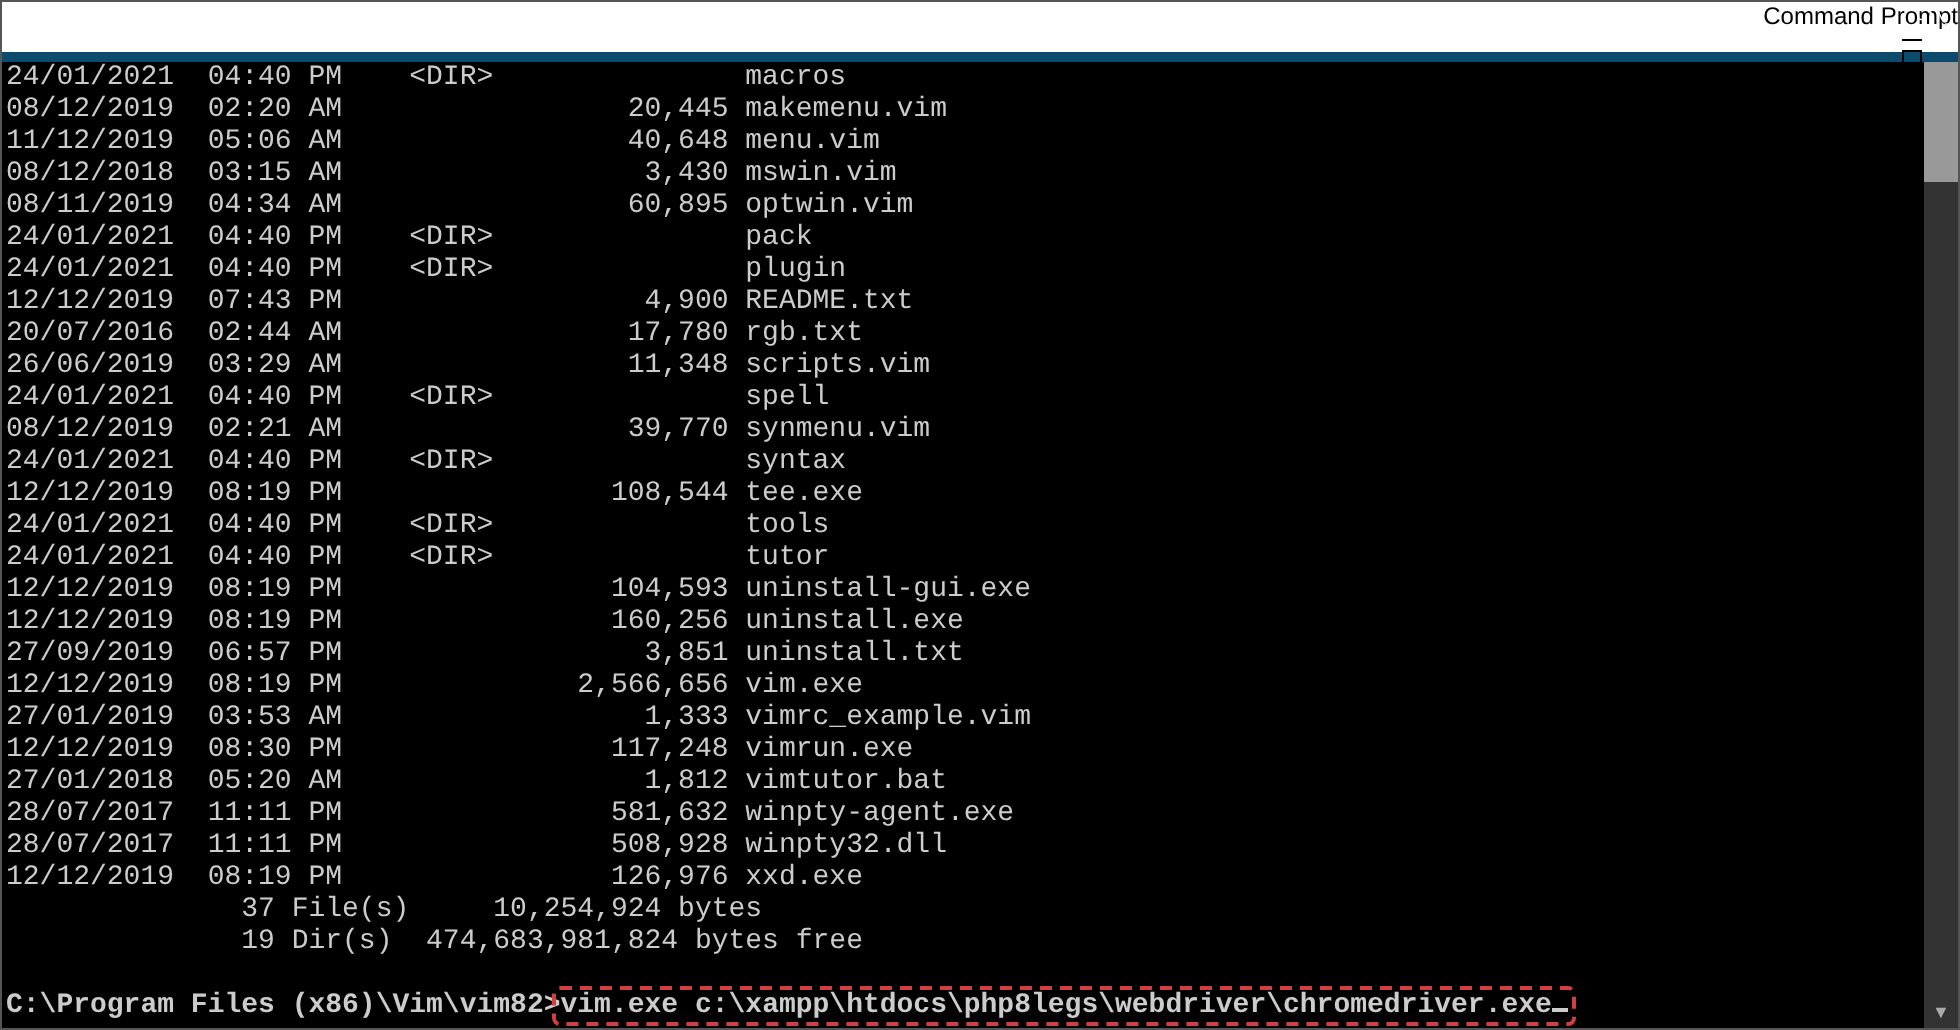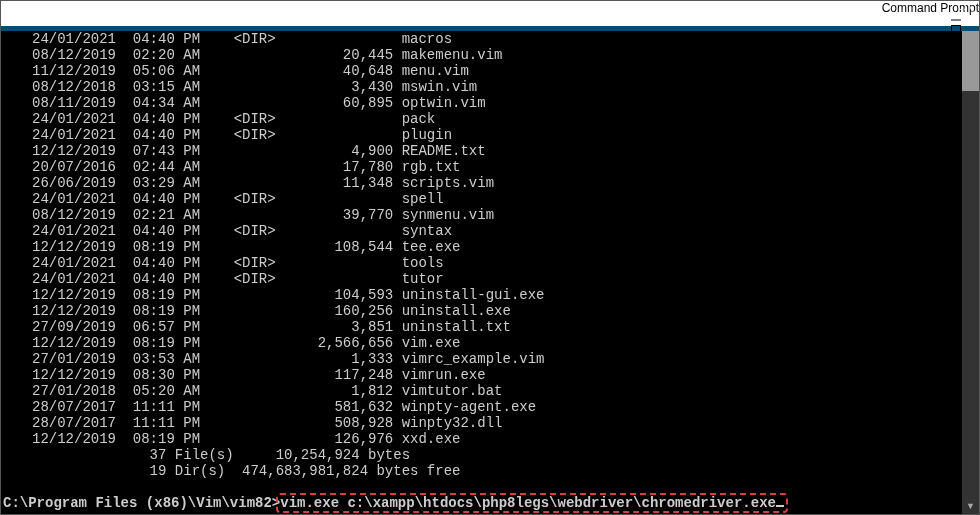--- a/index.html
+++ b/index.html
@@ -91,21 +91,21 @@
     bottom: 0;
     width: 17px;
     height: 17px;
     background: #333;
     display: flex;
     align-items: center;
     justify-content: center;
     color: #aaa;
     font-size: 9px;
   }
-  .row { white-space: pre; margin-left: 29px; }
+  .row { white-space: pre; }
   .prompt-line { white-space: pre; position: relative; font-weight: bold; }
   .highlight {
     display: inline-block;
     position: relative;
   }
   .highlight::before {
     content: "";
     position: absolute;
     left: -4px;
     right: -4px;

